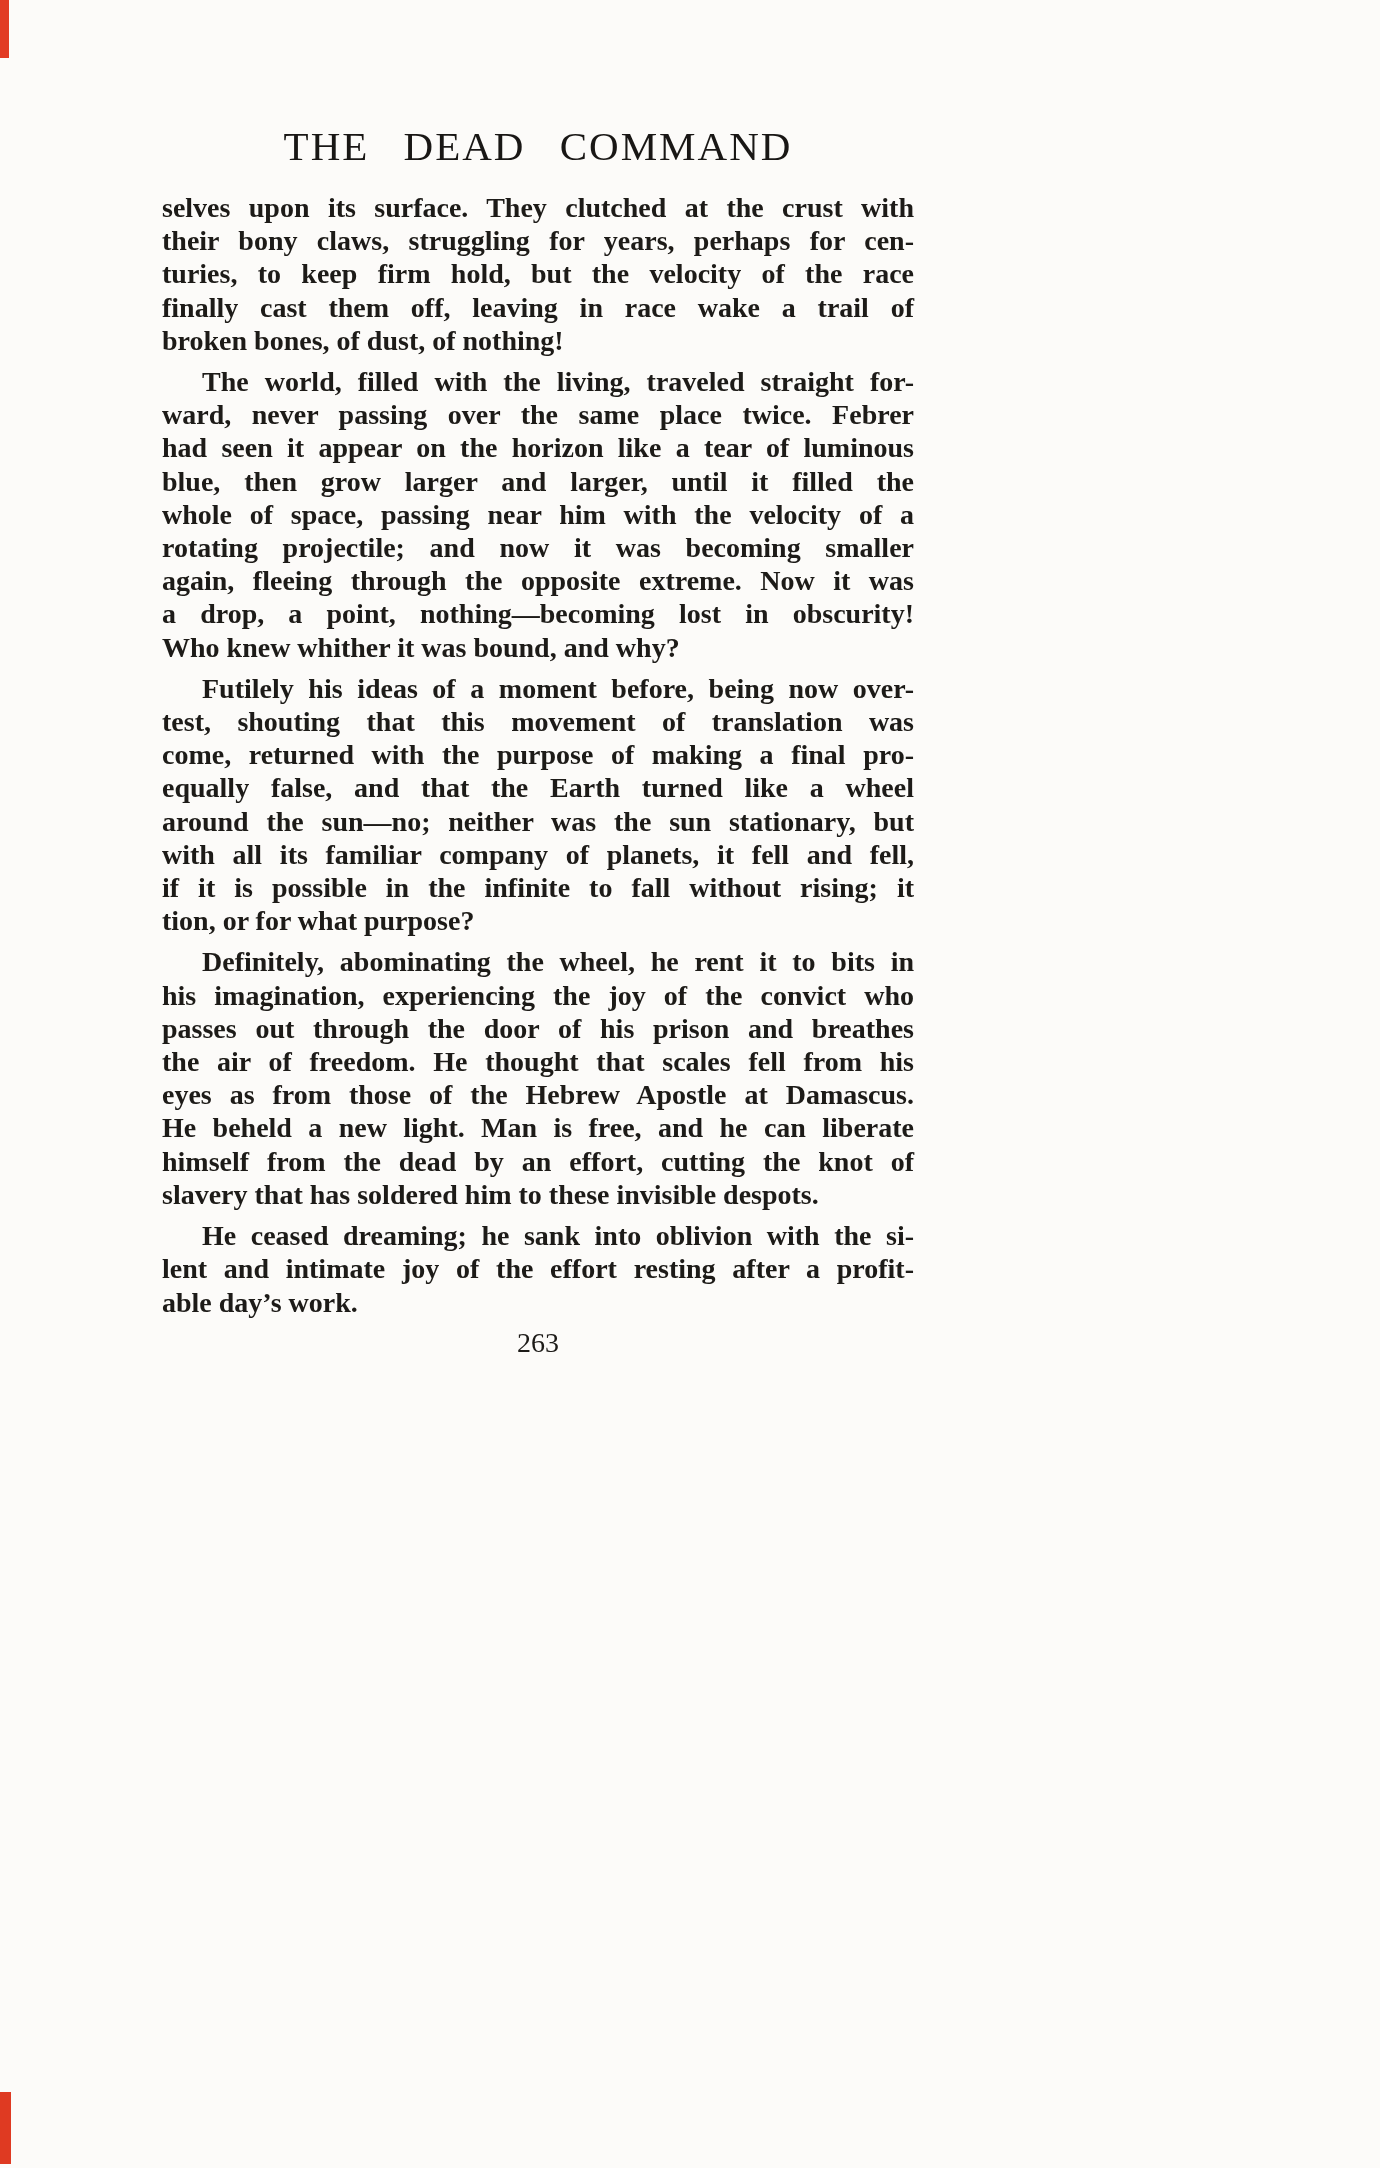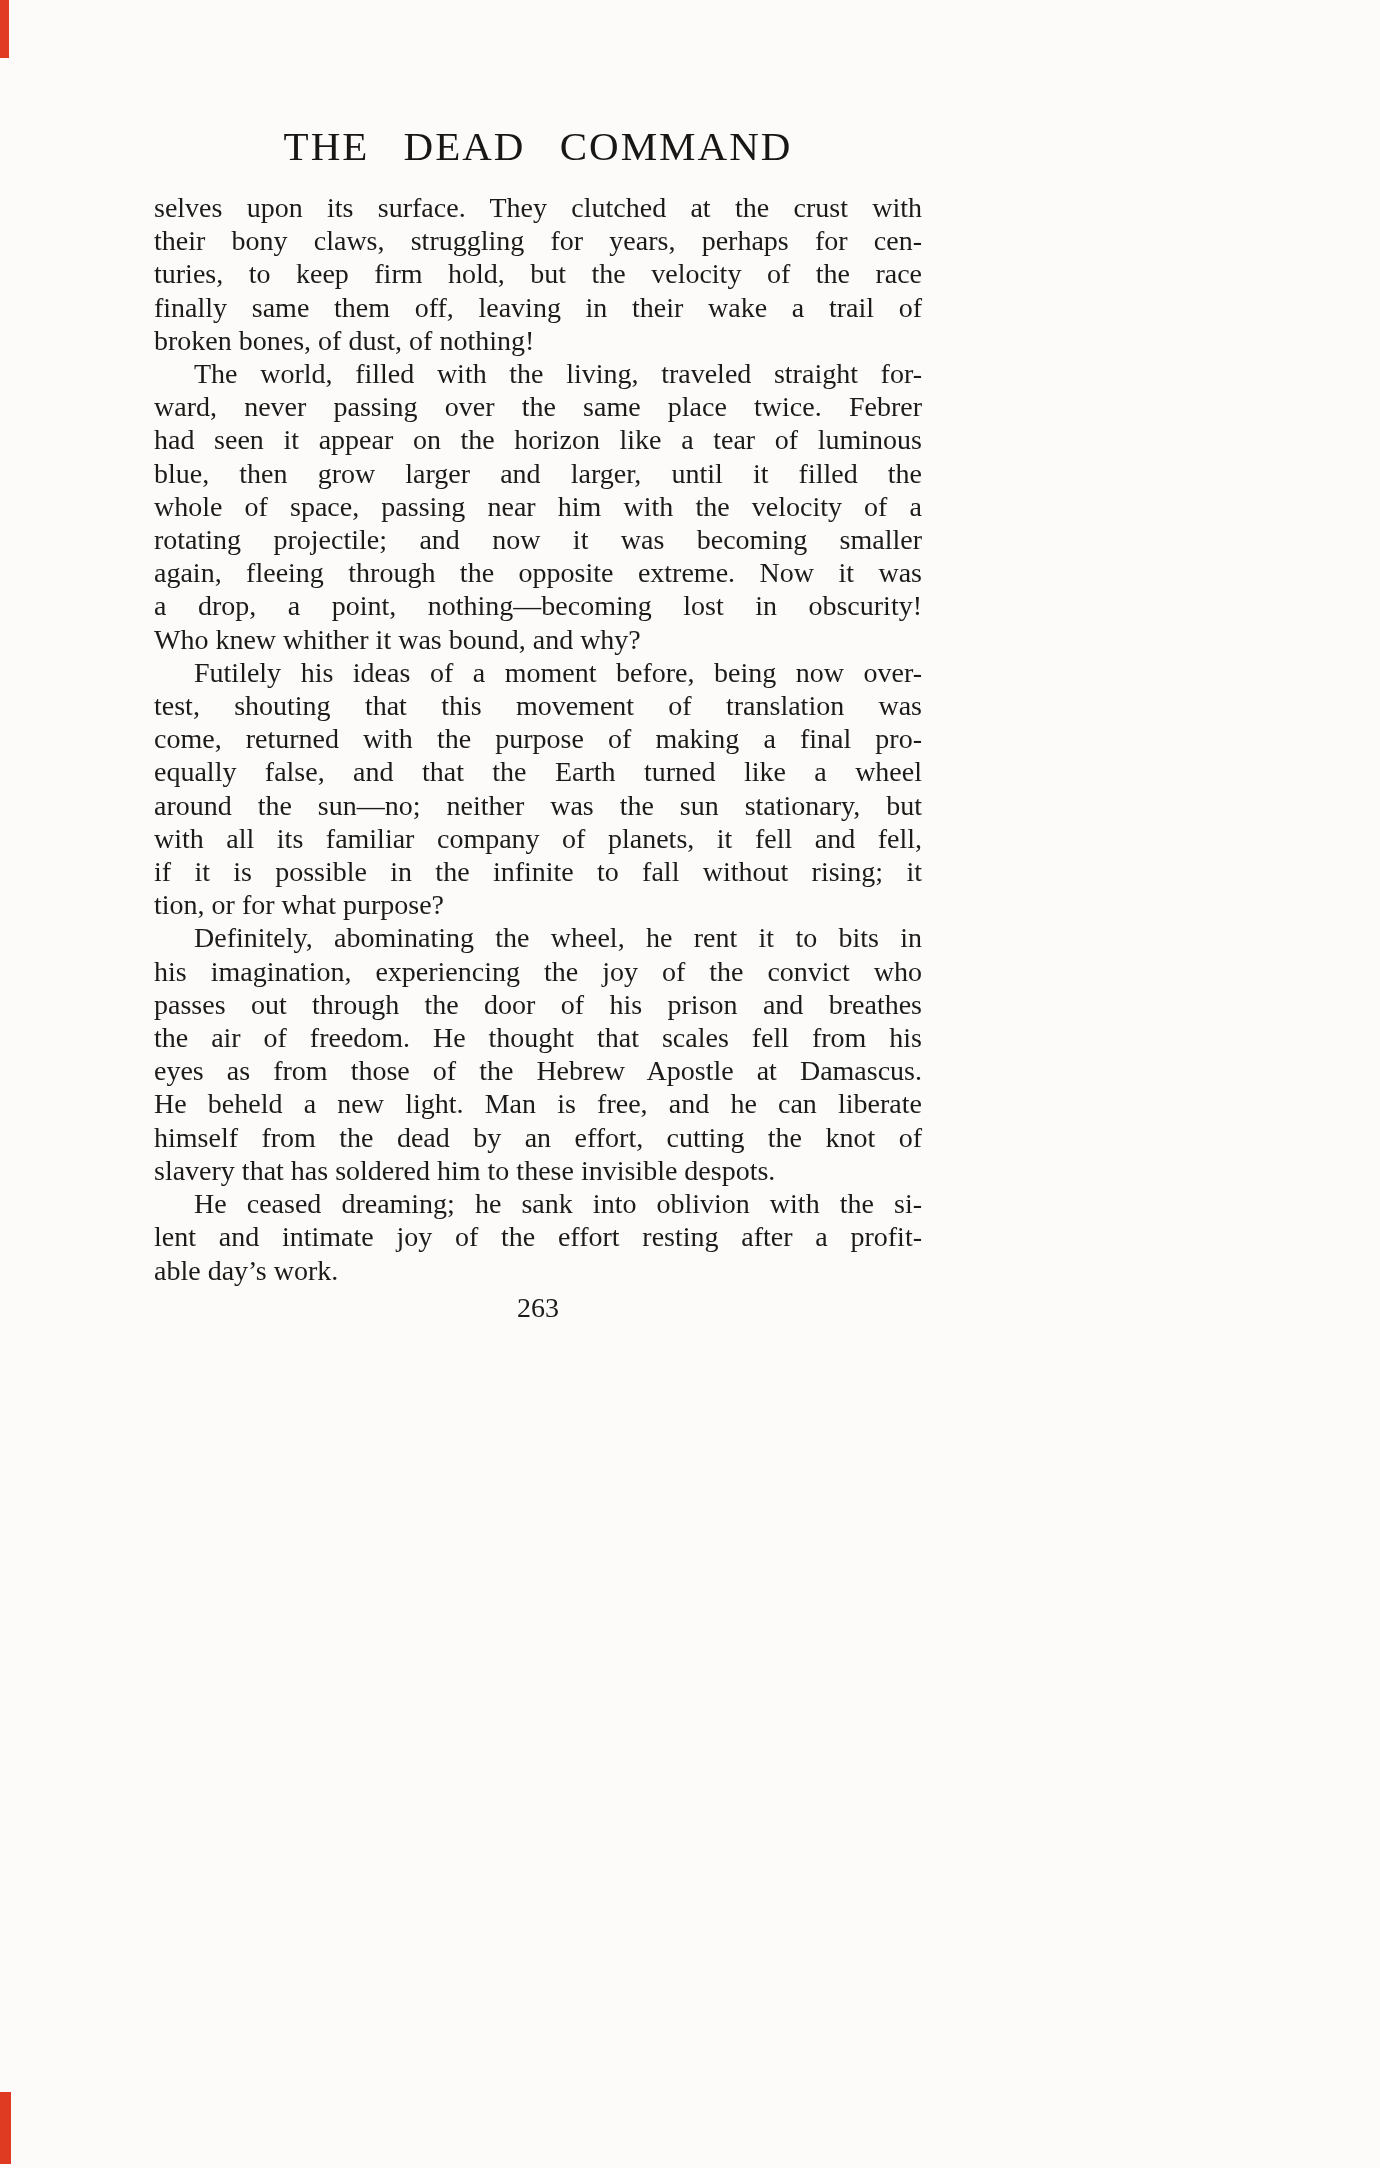--- a/index.html
+++ b/index.html
@@ -33,21 +33,22 @@
     letter-spacing: 2px;
     word-spacing: 22px;
     margin: 0 0 24px 0;
     color: #191715;
   }
   .body-text {
     font-size: 28px;
     line-height: 33.2px;
   }
   .paragraph {
-    margin: 0;
+    margin: 8px;
+    font-weight: bold;
   }
   .line {
     text-align: justify;
     text-align-last: justify;
   }
   .line.last {
     text-align: justify;
     text-align-last: left;
   }
   .line.indent {
@@ -86,21 +87,21 @@
   <div class="scan-artifact bottom"></div>
 
   <div class="text-column">
     <h1 class="page-title">THE DEAD COMMAND</h1>
 
     <div class="body-text">
         <div class="paragraph">
           <div class="line">selves upon its surface. They clutched at the crust with</div>
           <div class="line">their bony claws, struggling for years, perhaps for cen-</div>
           <div class="line">turies, to keep firm hold, but the velocity of the race</div>
-          <div class="line">finally same them off, leaving in their wake a trail of</div>
+          <div class="line">finally cast them off, leaving in race wake a trail of</div>
           <div class="line last">broken bones, of dust, of nothing!</div>
         </div>
         <div class="paragraph">
           <div class="line indent">The world, filled with the living, traveled straight for-</div>
           <div class="line">ward, never passing over the same place twice. Febrer</div>
           <div class="line">had seen it appear on the horizon like a tear of luminous</div>
           <div class="line">blue, then grow larger and larger, until it filled the</div>
           <div class="line">whole of space, passing near him with the velocity of a</div>
           <div class="line">rotating projectile; and now it was becoming smaller</div>
           <div class="line">again, fleeing through the opposite extreme. Now it was</div>

